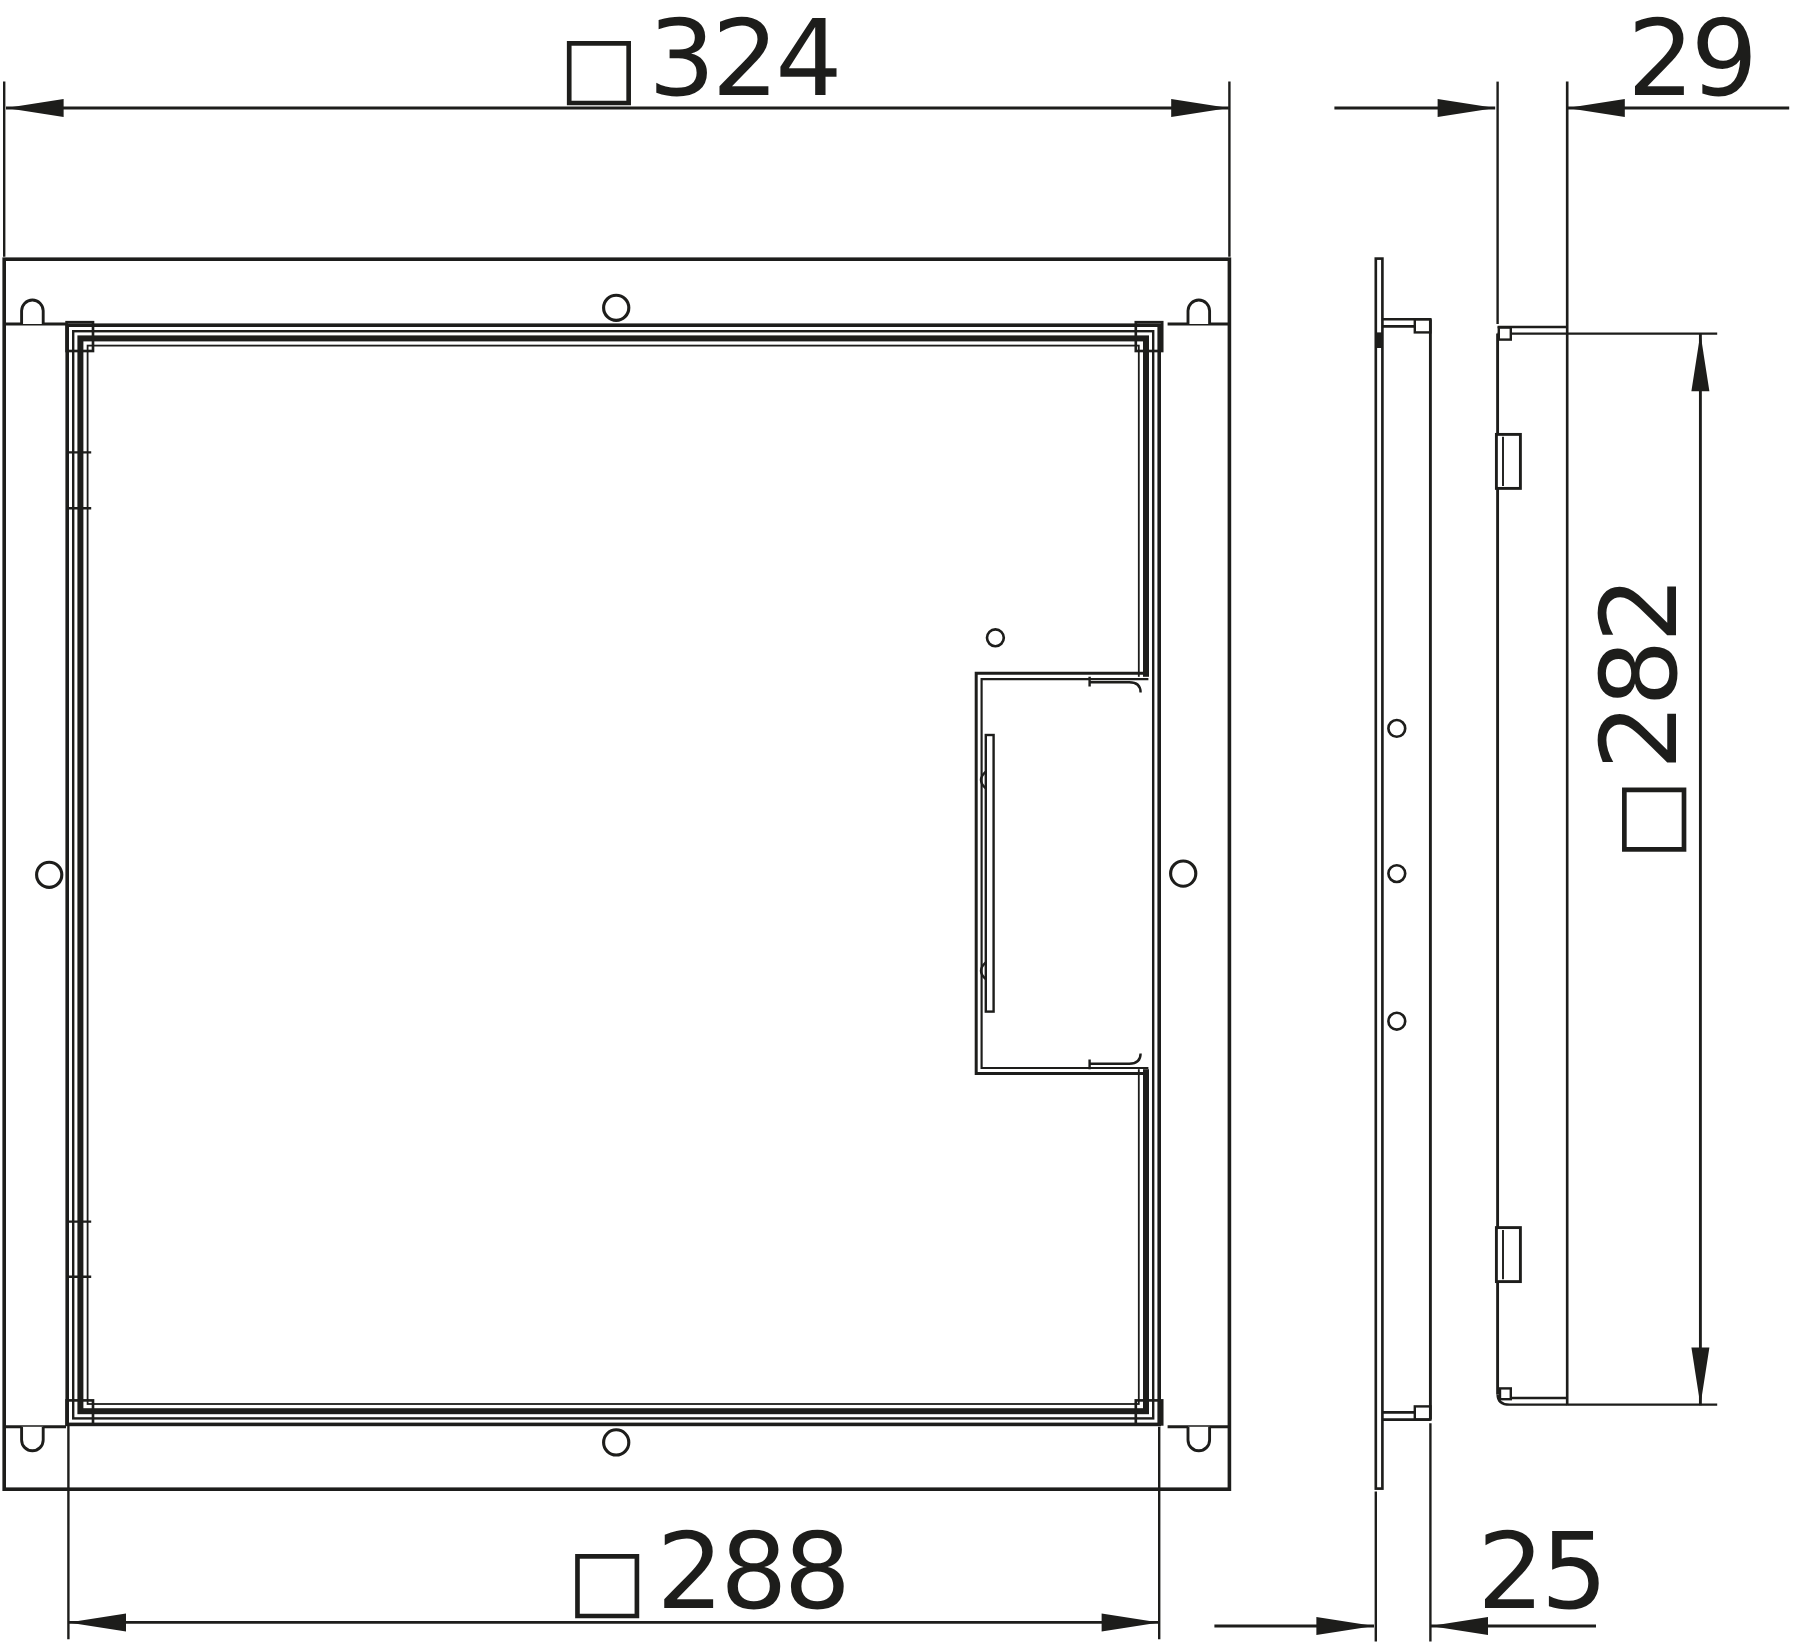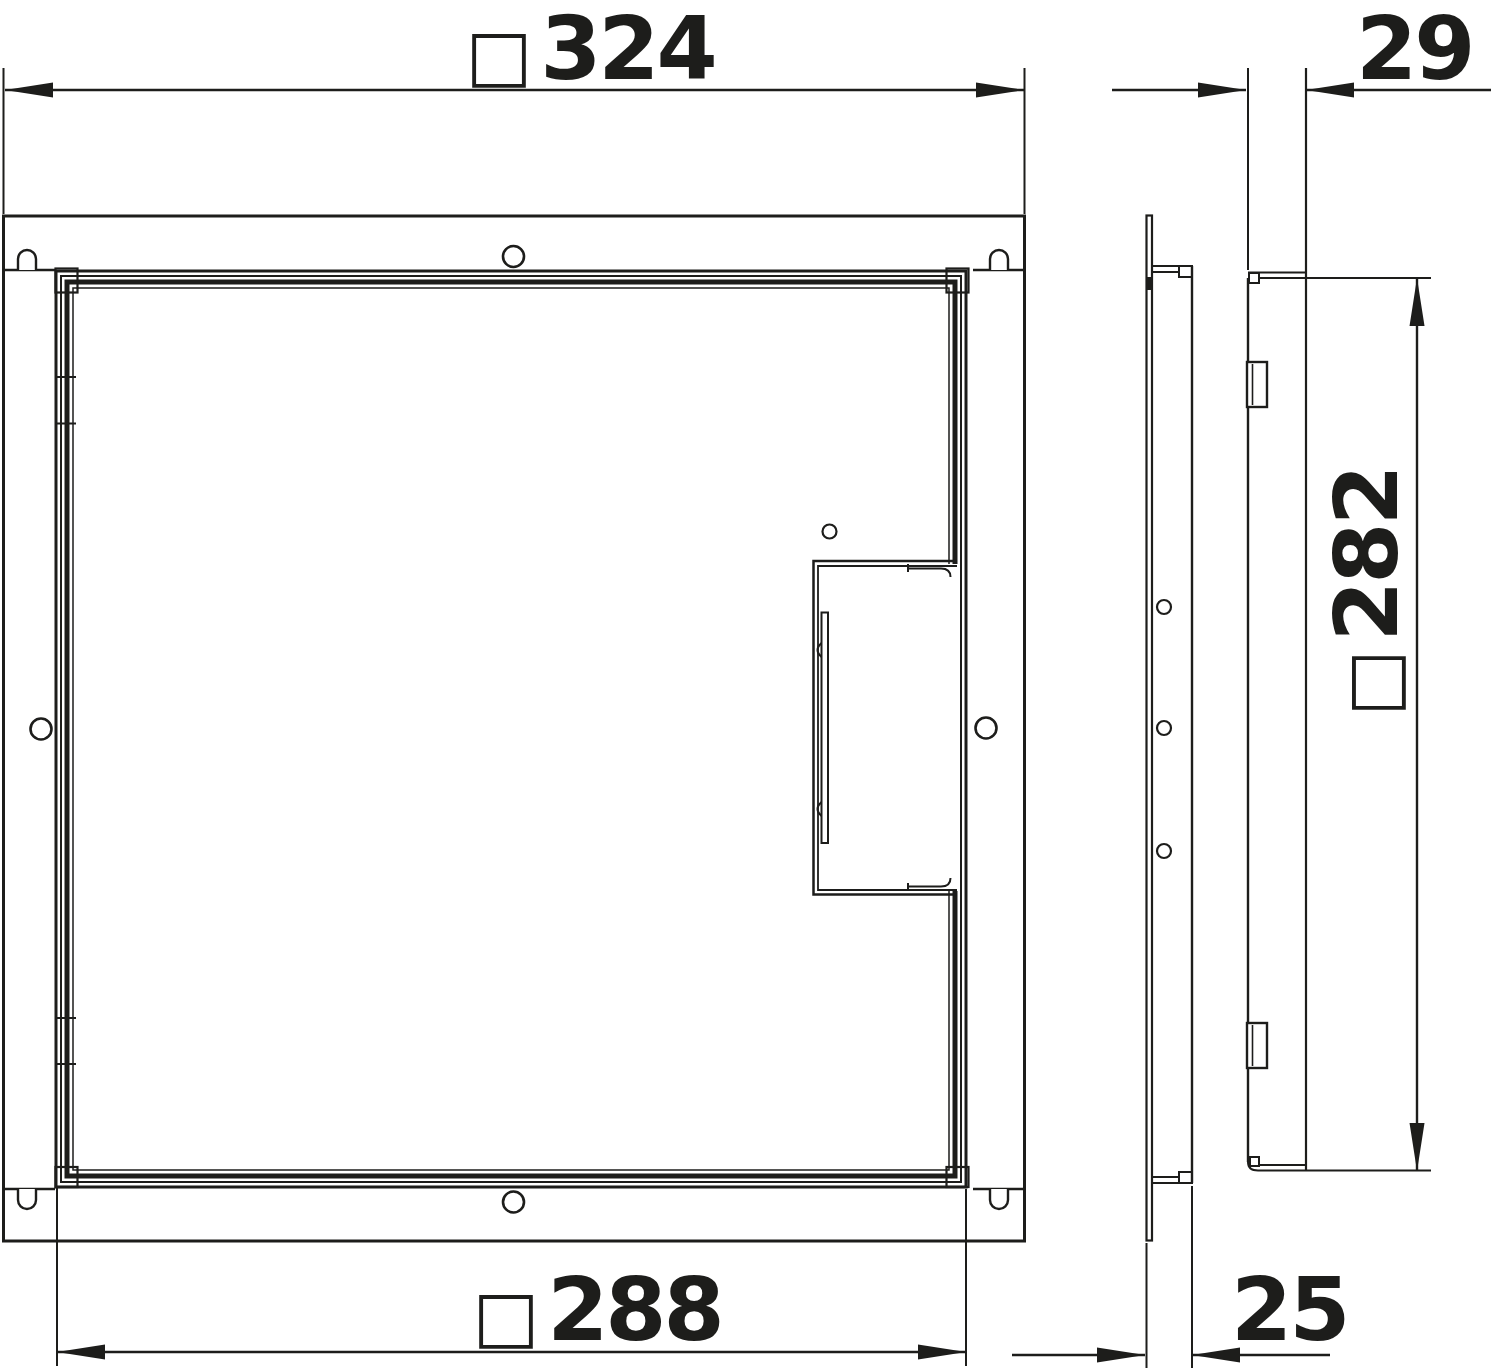--- a/index.html
+++ b/index.html
@@ -6,21 +6,20 @@
     margin: 0;
     padding: 0;
     width: 1500px;
     height: 1371px;
     overflow: hidden;
   }
   .stage {
     position: relative;
     width: 1210px;
     height: 1371px;
-    font-weight: bold;
   }
   svg.drawing {
     display: block;
     width: 1500px;
     height: 1371px;
   }
   
   svg.drawing path,
   svg.drawing rect,
   svg.drawing circle,

